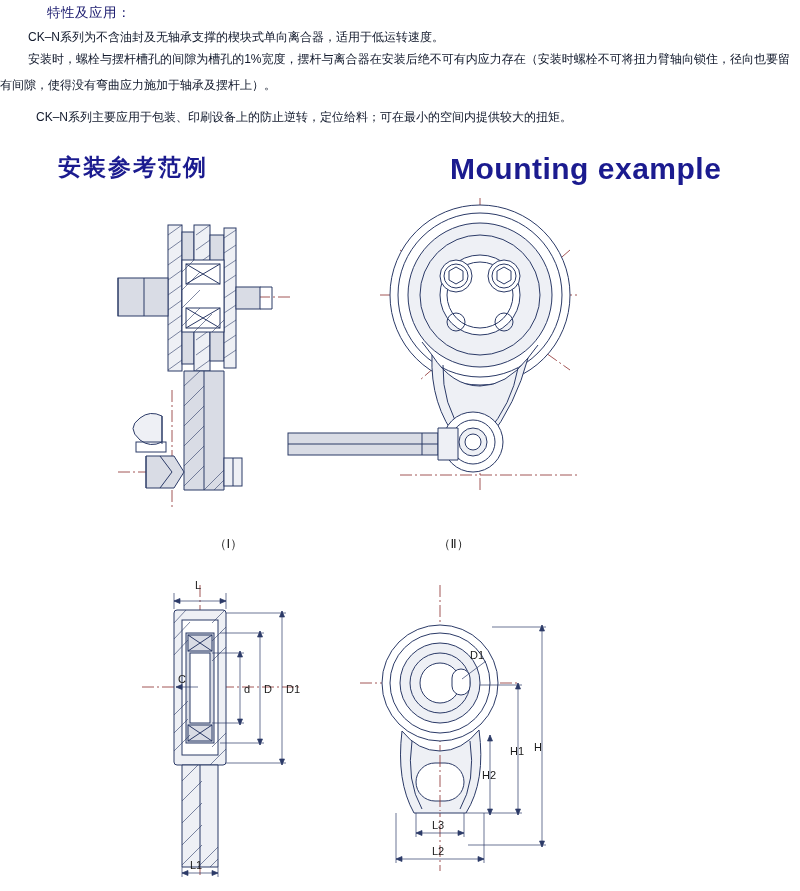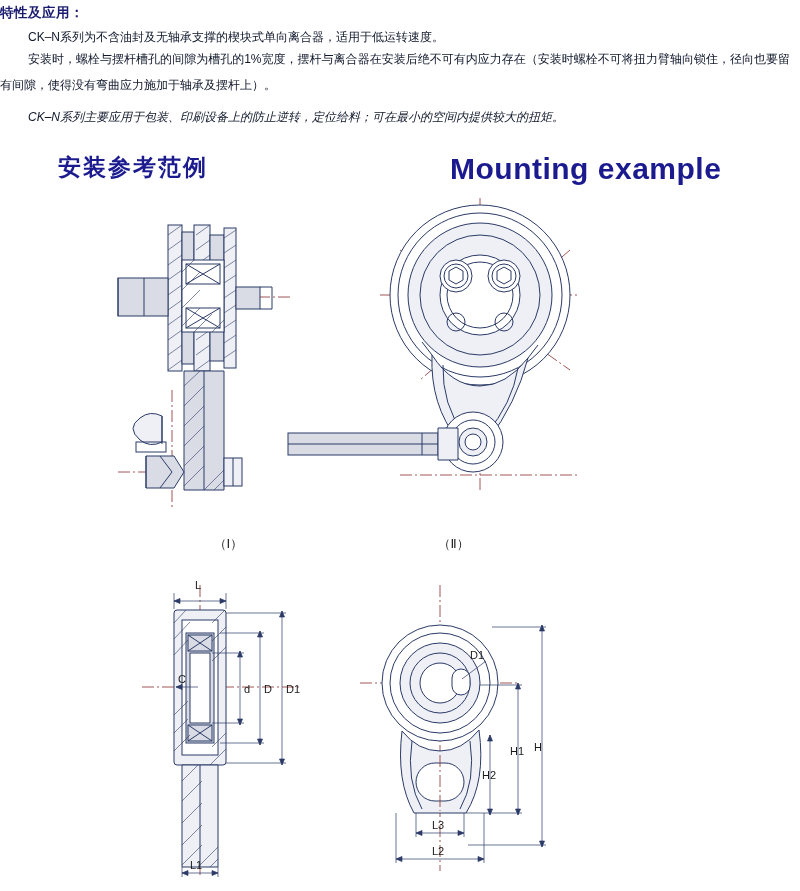--- a/index.html
+++ b/index.html
@@ -20,34 +20,35 @@
     width: 800px;
     height: 891px;
   }
 
   
   .heading {
     position: absolute;
     left: 0px;
     top: 4px;
     font-size: 13.5px;
-    font-weight: bold;
+    font-weight: normal;
     color: #1b1b6f;
     letter-spacing: 0.5px;
+    padding-left: 47px;
   }
   .para {
     position: absolute;
     font-size: 12px;
     line-height: 26px;
     color: #0f172a;
     text-align: justify;
   }
   .p1 { left: 0px; top: 24px; width: 790px; text-indent: 28px; }
   .p2 { left: 0px; top: 46px; width: 790px; text-indent: 28px; }
-  .p3 { left: 0px; top: 104px; width: 790px; text-indent: 28px; font-style: italic; }
+  .p3 { left: 8px; top: 104px; width: 790px; text-indent: 28px; }
 
   
   .title-cn {
     position: absolute;
     left: 58px;
     top: 152px;
     font-size: 23px;
     font-weight: bold;
     color: #1b1b8f;
     letter-spacing: 2px;

